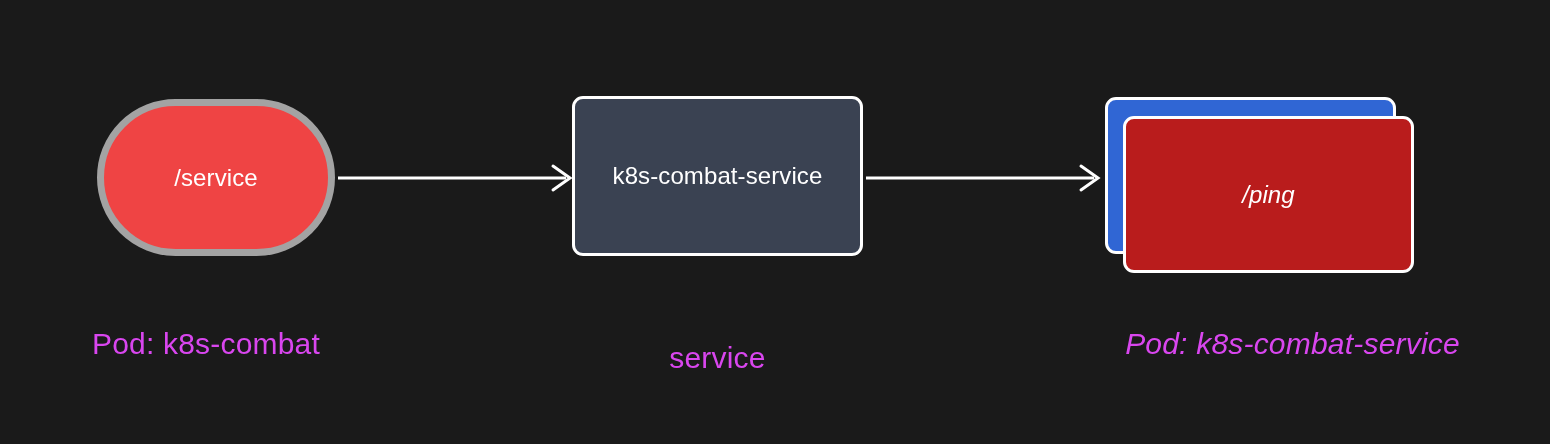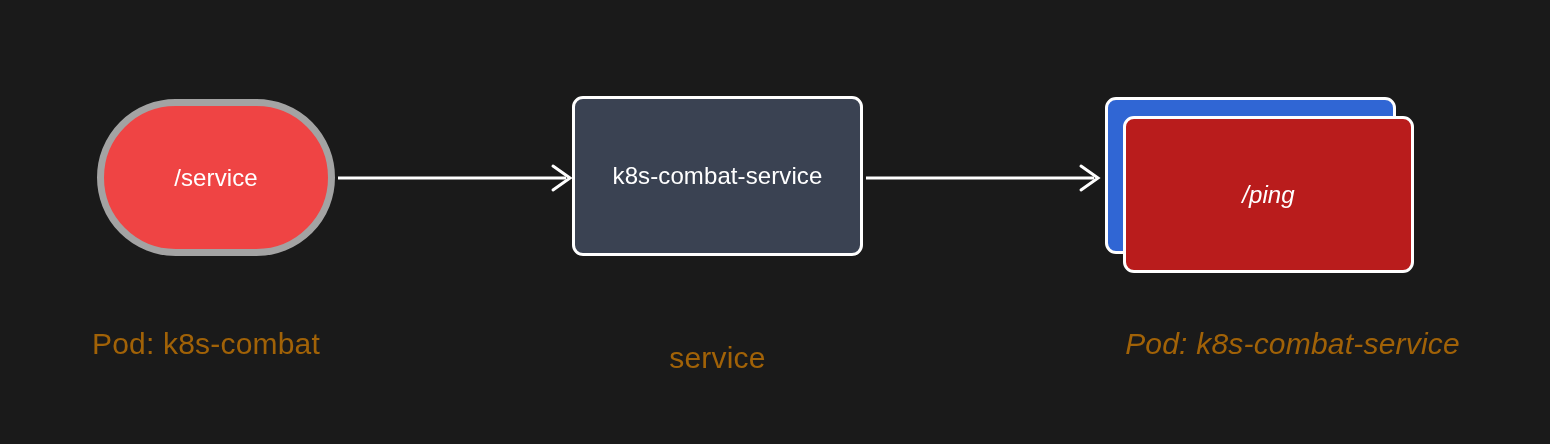--- a/index.html
+++ b/index.html
@@ -97,21 +97,21 @@
     height: 36px;
     z-index: 3;
   }
   .arrow svg { display: block; }
   #arrow-1 { left: 338px; width: 235px; }
   #arrow-2 { left: 866px; width: 235px; }
 
   
   .caption {
     position: absolute;
-    color: #a16207;
+    color: #d946ef;
     font-size: 30px;
     font-weight: 400;
     line-height: 1;
     letter-spacing: 0.2px;
     white-space: nowrap;
     text-align: center;
   }
   #caption-pod-left   { left: 0px;    top: 329px; width: 412px; }
   #caption-service    { left: 572px;  top: 343px; width: 291px; }
   #caption-pod-right  { left: 1035px; top: 329px; width: 515px; font-style: italic; }

